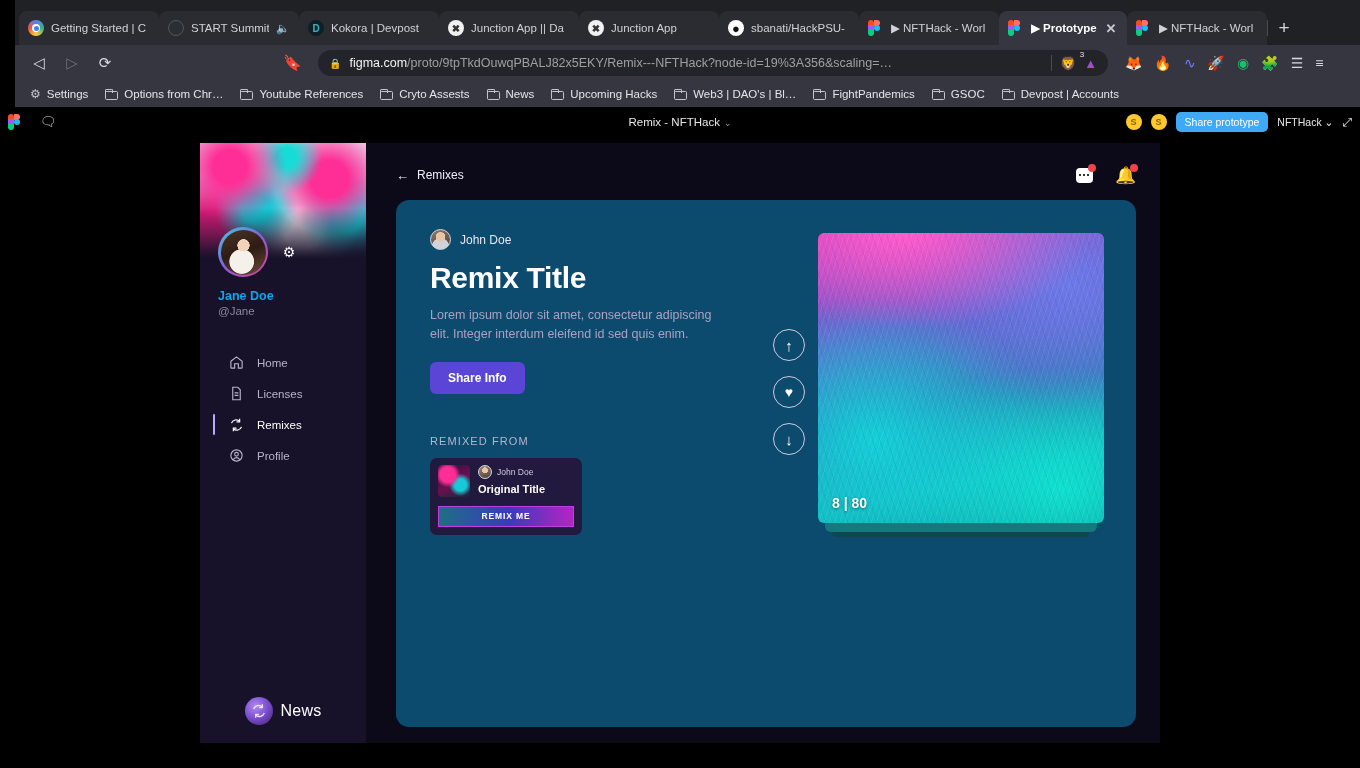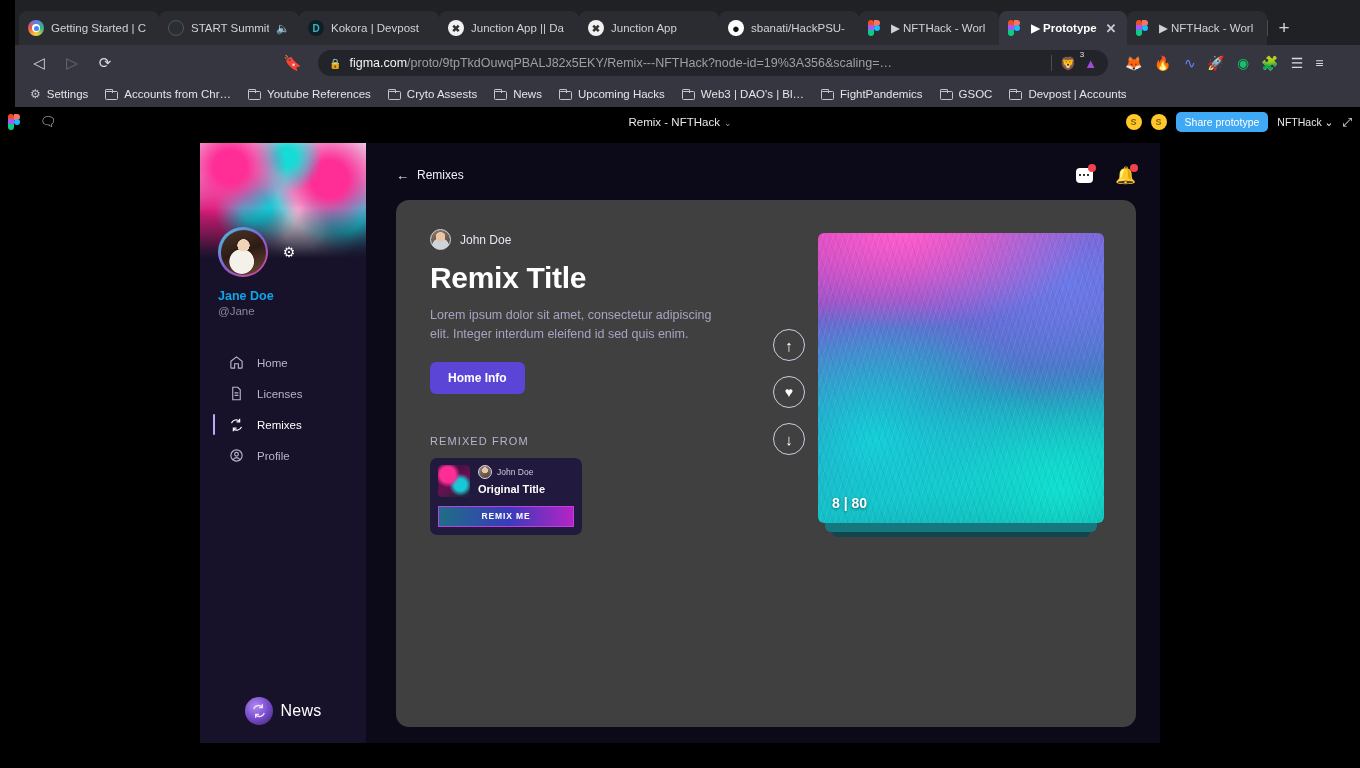--- a/index.html
+++ b/index.html
@@ -198,21 +198,21 @@
     border-radius: 50%; background: #f0434e;
   }
   .chatglyph { width:17px;height:15px;background:#fff;border-radius:4px;position:relative;}
   .chatglyph::after{content:"";position:absolute;left:3px;bottom:-4px;border:4px solid transparent;border-top-color:#fff;border-right:none;}
   .chatglyph i{position:absolute;top:6px;left:2.5px;width:12px;height:2px;
     background:radial-gradient(circle,#333 1px,transparent 1.2px) 0 0/4px 2px;}
   .bellglyph { color:#fff; font-size:17px; }
 
   .card {
     position: absolute; left: 30px; right: 24px; top: 57px; bottom: 16px;
-    background: #404040; border-radius: 13px;
+    background: #0c4a6e; border-radius: 13px;
   }
   .cardinner { display: flex; height: 100%; padding: 29px 0 0 34px; }
   .leftcol { width: 330px; flex: 0 0 330px; }
   .authorrow { display: flex; align-items: center; gap: 9px; }
   .author-av {
     width: 21px; height: 21px; border-radius: 50%;
     background:
       radial-gradient(circle at 50% 36%, #e9c4a6 0 30%, transparent 32%),
       radial-gradient(circle at 50% 88%, #cfd4dc 0 44%, transparent 46%),
       linear-gradient(160deg,#8e7b6c,#4a3b33);
@@ -398,21 +398,21 @@
     </div>
   </div>
 
   <div class="bookmarks">
     <div class="bm">
       <span class="gear-ico">⚙</span>
       <span>Settings</span>
     </div>
     <div class="bm">
       <span class="folder-ico"></span>
-      <span>Accounts from Chr…</span>
+      <span>Options from Chr…</span>
     </div>
     <div class="bm">
       <span class="folder-ico"></span>
       <span>Youtube References</span>
     </div>
     <div class="bm">
       <span class="folder-ico"></span>
       <span>Cryto Assests</span>
     </div>
     <div class="bm">
@@ -551,21 +551,21 @@
 
       <div class="card">
         <div class="cardinner">
           <div class="leftcol">
             <div class="authorrow">
               <span class="author-av"></span>
               <span class="authorname">John Doe</span>
             </div>
             <div class="remixtitle">Remix Title</div>
             <div class="remixdesc">Lorem ipsum dolor sit amet, consectetur adipiscing elit. Integer interdum eleifend id sed quis enim.</div>
-            <div class="viewinfo">Home Info</div>
+            <div class="viewinfo">Share Info</div>
 
             <div class="rf-label">REMIXED FROM</div>
             <div class="rfcard">
               <div class="rfrow">
                 <span class="rfthumb"></span>
                 <span class="rfmeta">
                   <span class="rfauthor">
                     <span class="rf-av"></span>
                     <span class="rfauthorname">John Doe</span>
                   </span>

